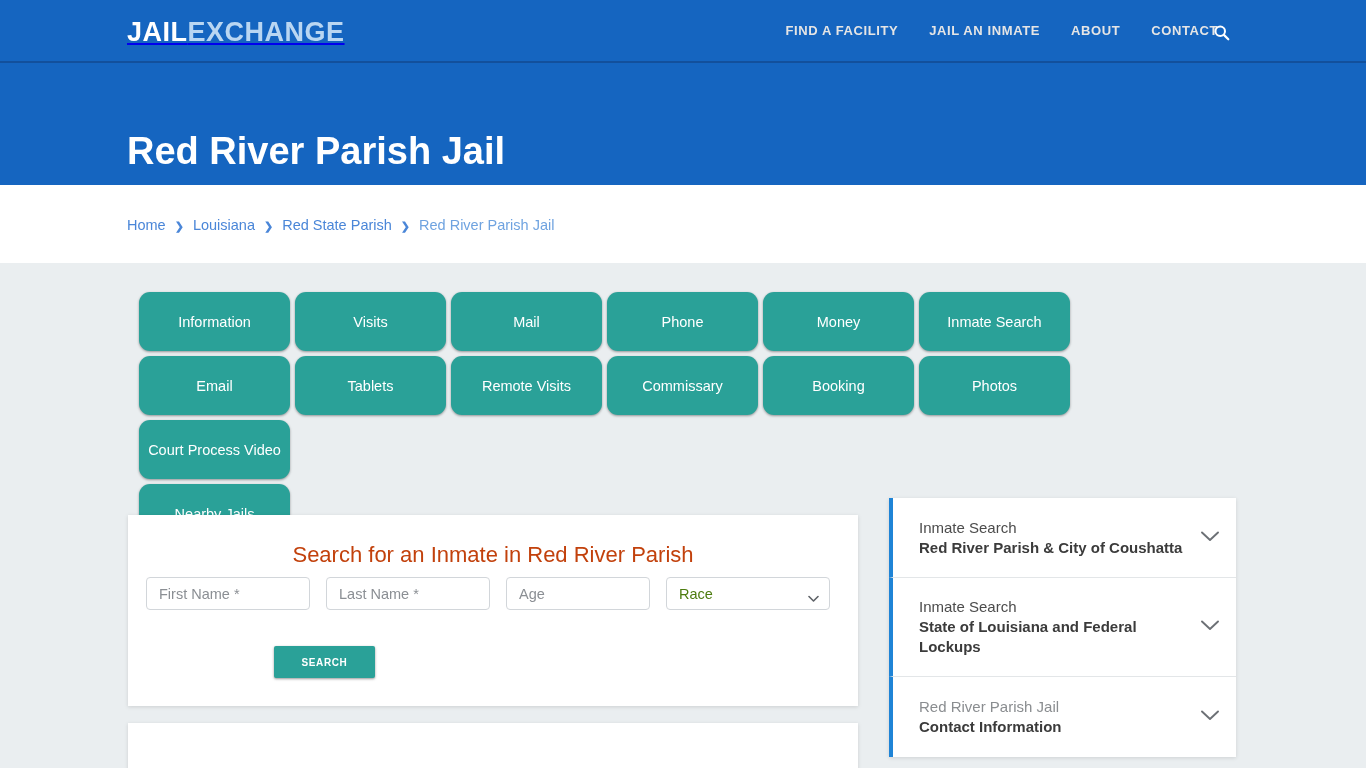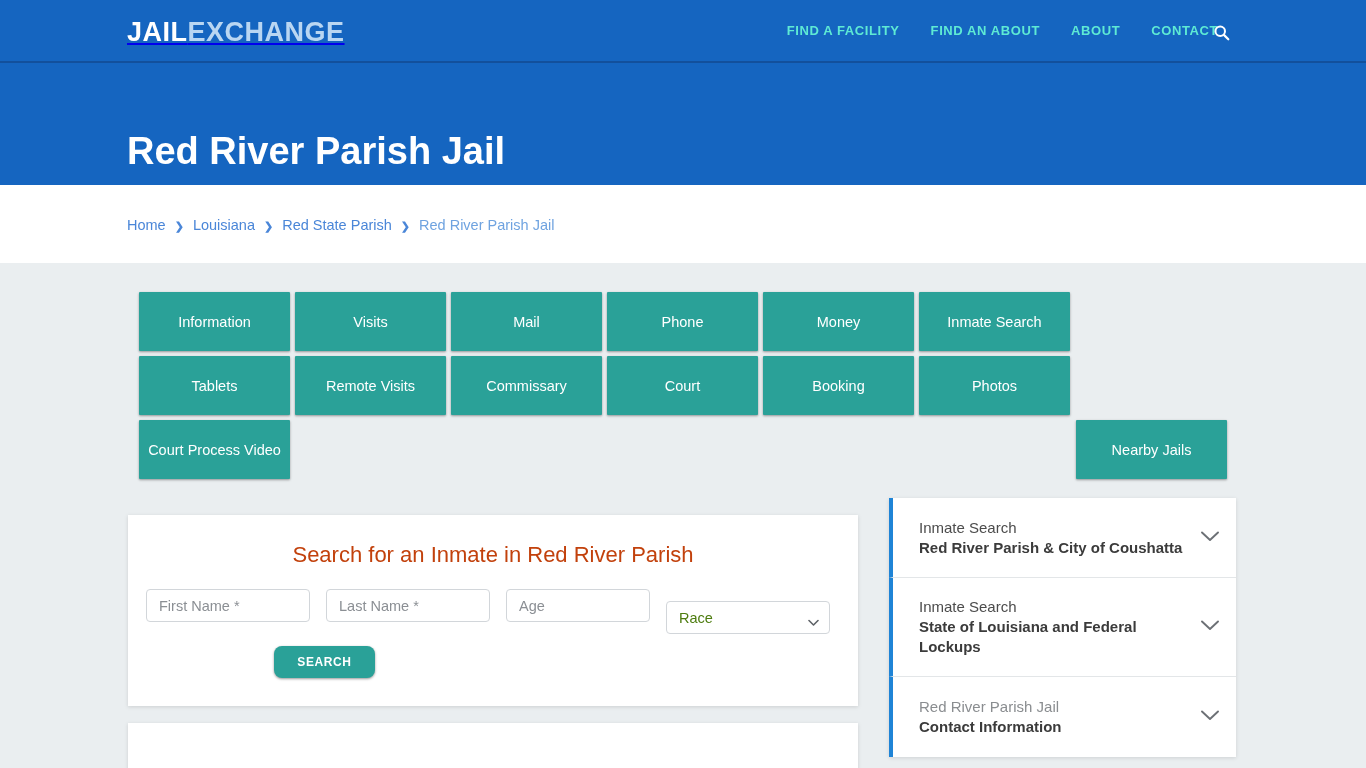--- a/index.html
+++ b/index.html
@@ -24,21 +24,21 @@
     line-height: 28px; white-space: nowrap;
   }
   .logo .jail { color: #ffffff; }
   .logo .exch { color: #b9d6f2; }
 
   .navlinks {
     position: absolute; right: 148px; top: 23px;
     display: flex; align-items: center; gap: 31px;
   }
   .navlink {
-    color: #5eead4; font-size: 13px; font-weight: bold;
+    color: #e5e5e5; font-size: 13px; font-weight: bold;
     letter-spacing: 0.6px; text-decoration: none; white-space: nowrap;
   }
   .search-icon-btn {
     position: absolute; right: 134px; top: 21px;
     width: 22px; height: 22px;
     display: flex; align-items: center; justify-content: center;
   }
 
   
   .hero {
@@ -78,28 +78,28 @@
   }
 
   
   .btngrid {
     position: absolute; left: 139px; top: 29px;
     width: 1088px;
   }
   .btnrow {
     display: flex; gap: 5px; margin-bottom: 5px;
   }
-  .btnrow.center { justify-content: space-between; }
+  .btnrow.center { justify-content: center; flex-direction: column; }
   .tilebtn {
     width: 151px; height: 59px;
     background: #2aa198;
     color: #ffffff;
     font-size: 14.5px;
     display: flex; align-items: center; justify-content: center;
-    border: none; border-radius: 1px;
+    border: none; border-radius: 11px;
     box-shadow: 0 1px 3px rgba(0,0,0,0.22), 0 1px 2px rgba(0,0,0,0.18);
     cursor: pointer; white-space: nowrap; overflow: hidden;
     font-family: "Liberation Sans", sans-serif;
   }
   .tilebtn.tight { padding: 0 2px; }
 
   
   .searchcard {
     position: absolute; left: 128px; top: 252px;
     width: 730px; height: 191px;
@@ -120,31 +120,31 @@
     background: #ffffff; color: #4d7c0f;
     font-size: 14.5px; padding: 0 12px;
     font-family: "Liberation Sans", sans-serif; outline: none;
   }
   .fld::placeholder { color: #8b8f94; }
   .fld-first { width: 164px; }
   .fld-last  { width: 164px; }
   .fld-age   { width: 144px; }
   .fld-race  { width: 164px; appearance: none;
                background-image: none; cursor: pointer; }
-  .selwrap { position: relative; margin-top: 24px; }
+  .selwrap { position: relative; }
   .selwrap .chev {
     position: absolute; right: 11px; top: 12px;
     pointer-events: none;
   }
   .searchbtn {
     position: absolute; left: 146px; top: 131px;
     width: 101px; height: 32px;
     background: #2aa198; color: #ffffff;
-    font-size: 12px; font-weight: bold; letter-spacing: 0.6px;
-    border: none; border-radius: 8px; cursor: pointer;
+    font-size: 10px; font-weight: bold; letter-spacing: 0.6px;
+    border: none; border-radius: 2px; cursor: pointer;
     box-shadow: 0 1px 3px rgba(0,0,0,0.25), 0 1px 2px rgba(0,0,0,0.18);
     font-family: "Liberation Sans", sans-serif;
   }
 
   
   .infocard {
     position: absolute; left: 128px; top: 460px;
     width: 730px; height: 60px;
     background: #ffffff;
     box-shadow: 0 1px 4px rgba(0,0,0,0.13);
@@ -179,21 +179,21 @@
 </head>
 <body>
 
 <div class="topnav">
   <a class="logo" href="#">
     <span class="jail">JAIL</span><span class="exch">EXCHANGE</span>
   </a>
 
   <div class="navlinks">
     <a class="navlink" href="#">FIND A FACILITY</a>
-    <a class="navlink" href="#">FIND AN ABOUT</a>
+    <a class="navlink" href="#">JAIL AN INMATE</a>
     <a class="navlink" href="#">ABOUT</a>
     <a class="navlink" href="#">CONTACT</a>
   </div>
 
   <div class="search-icon-btn">
     <svg width="17" height="17" viewBox="0 0 20 20" aria-hidden="true">
       <circle cx="8.5" cy="8.5" r="5.6" fill="none" stroke="#ffffff" stroke-width="2.4"></circle>
       <line x1="12.8" y1="12.8" x2="18" y2="18" stroke="#ffffff" stroke-width="2.6" stroke-linecap="round"></line>
     </svg>
   </div>
@@ -220,24 +220,24 @@
   <div class="btngrid">
     <div class="btnrow">
       <button class="tilebtn">Information</button>
       <button class="tilebtn">Visits</button>
       <button class="tilebtn">Mail</button>
       <button class="tilebtn">Phone</button>
       <button class="tilebtn">Money</button>
       <button class="tilebtn">Inmate Search</button>
     </div>
     <div class="btnrow">
+      <button class="tilebtn">Email</button>
       <button class="tilebtn">Tablets</button>
       <button class="tilebtn">Remote Visits</button>
       <button class="tilebtn">Commissary</button>
-      <button class="tilebtn">Court</button>
       <button class="tilebtn">Booking</button>
       <button class="tilebtn">Photos</button>
     </div>
     <div class="btnrow center">
       <button class="tilebtn tight">Court Process Video</button>
       <button class="tilebtn">Nearby Jails</button>
     </div>
   </div>
 
   <div class="searchcard">

